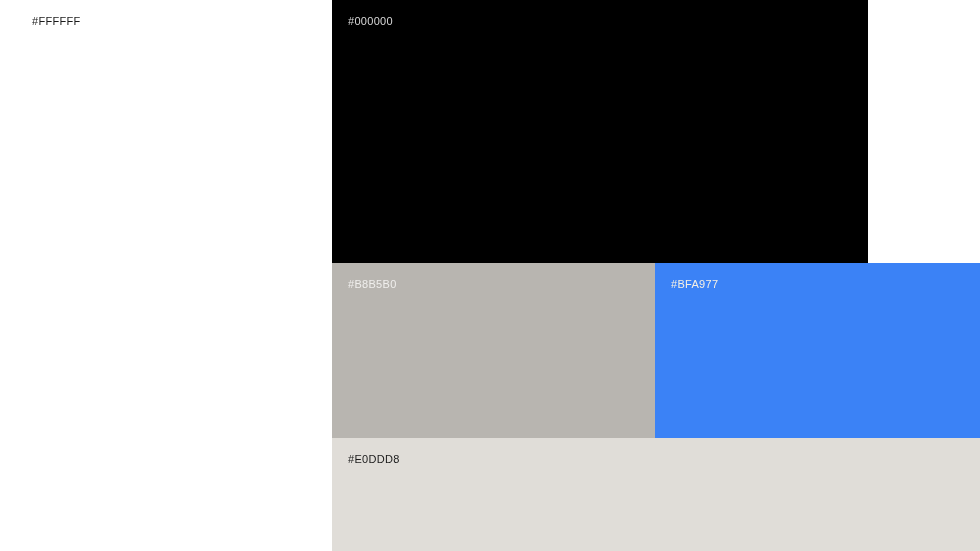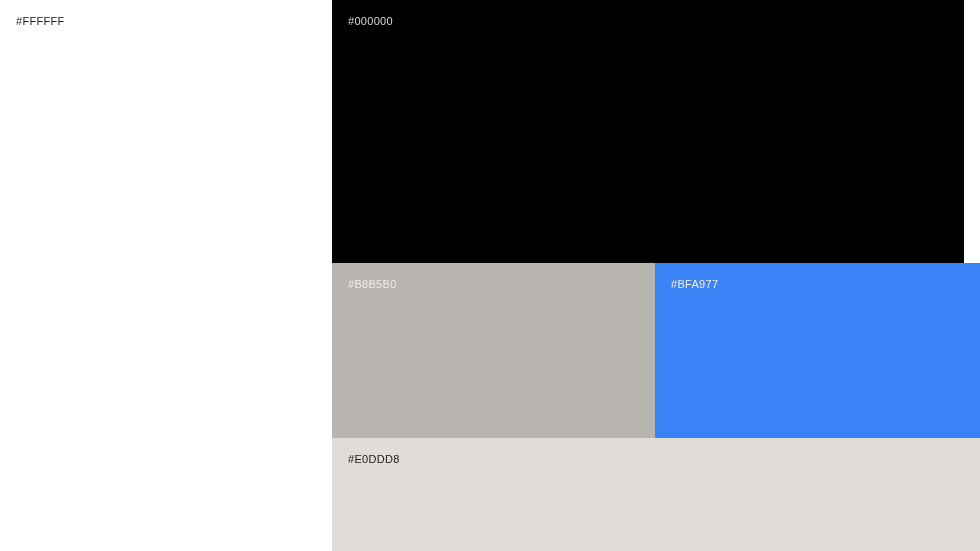--- a/index.html
+++ b/index.html
@@ -30,22 +30,22 @@
     line-height: 13px;
     letter-spacing: 0.3px;
     font-family: "Liberation Sans", sans-serif;
     white-space: nowrap;
     user-select: none;
   }
   .label-dark { color: #1a1a1a; }
   .label-light { color: #d8d8d8; }
 
   
-  #swatch-white  { left: 0px;   top: 0px;   width: 332px; height: 551px; }
-  #swatch-black  { left: 332px; top: 0px;   width: 632px; height: 263px; }
+  #swatch-white  { left: 16px;   top: 0px;   width: 332px; height: 551px; }
+  #swatch-black  { left: 332px; top: 0px;   width: 536px; height: 263px; }
   #swatch-gray   { left: 332px; top: 263px; width: 339px; height: 175px; }
   #swatch-tan    { left: 655px; top: 263px; width: 325px; height: 175px; }
   #swatch-beige  { left: 332px; top: 438px; width: 648px; height: 113px; }
 </style>
 </head>
 <body>
 
 <div id="palette-board">
 
   <div class="swatch" id="swatch-white" style="background-color: rgb(255, 255, 255);">

